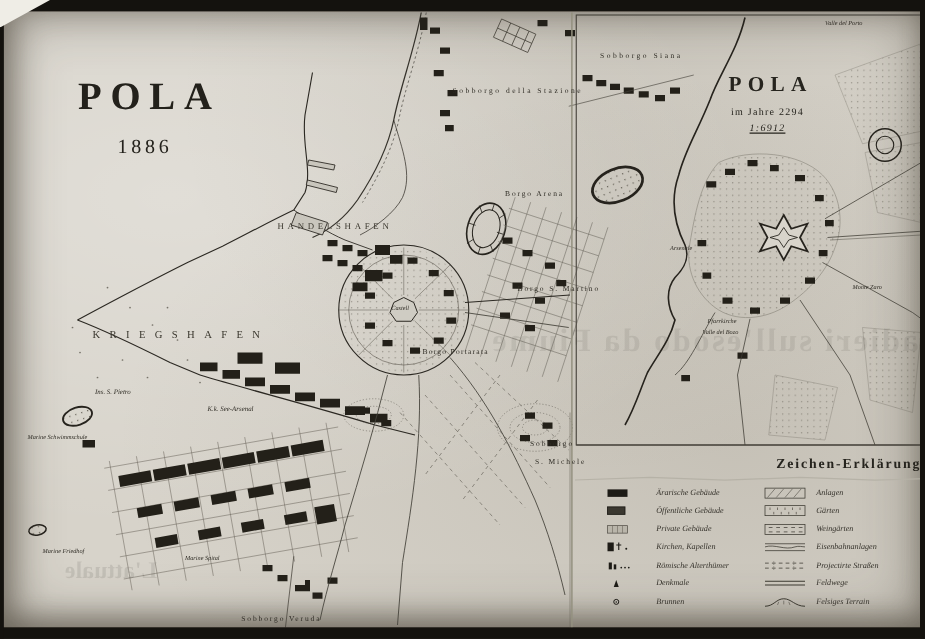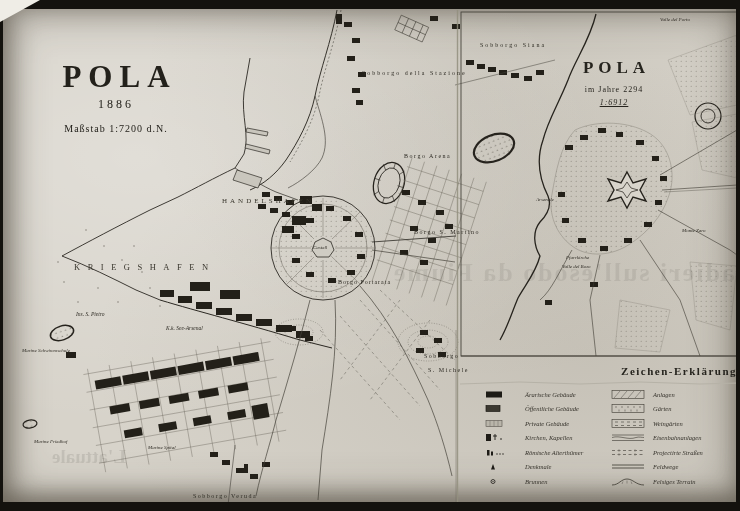--- a/index.html
+++ b/index.html
@@ -20,21 +20,21 @@
   
   .lbl{position:absolute;color:#2e2b24;white-space:nowrap;line-height:1;
        font-family:"Liberation Serif","DejaVu Serif",serif;}
   .it{font-style:italic;}
   .ghost{position:absolute;transform:scaleX(-1);color:#2c2a24;font-weight:bold;
          white-space:nowrap;pointer-events:none;}
   
   .tb{position:absolute;left:36px;top:50px;width:160px;text-align:center;color:#23211b;}
   .tb .kicker{font-variant:small-caps;font-size:17px;letter-spacing:3px;font-weight:600;}
   .tb .city{font-size:31px;font-weight:bold;letter-spacing:7px;margin-top:9px;text-indent:7px;}
-  .tb .year{font-size:12px;letter-spacing:3px;margin-top:2px;}
+  .tb .year{font-size:16px;letter-spacing:3px;margin-top:14px;}
   .tb .scale{font-size:10px;margin-top:11px;letter-spacing:1px;}
   
   .inset-title{position:absolute;left:556px;top:58px;width:116px;text-align:center;color:#26241e;}
   .inset-title .t{font-size:17px;font-weight:bold;letter-spacing:5px;text-indent:5px;}
   .inset-title .s{font-size:8px;margin-top:7px;letter-spacing:1px;}
   .inset-title .r{font-size:8px;font-style:italic;margin-top:4px;letter-spacing:1px;text-decoration:underline;}
   
   .legend{position:absolute;left:459px;top:357px;width:278px;height:146px;color:#26241e;}
   .legend .ltitle{position:absolute;left:0;top:8px;width:100%;text-align:right;
      font-size:11px;letter-spacing:1.5px;font-weight:600;}
@@ -319,25 +319,24 @@
     <path d="M460,384 L520,382 L580,384 L640,382 L700,384 L738,383" stroke="#b6b2a7" stroke-width="1" fill="none"></path>
     <path d="M461,356 L737,356" stroke="#46433b" stroke-width="0.8" fill="none"></path>
   </svg>
 
   <div class="ghost" style="left:295px;top:258px;width:440px;font-size:26px;opacity:.09;letter-spacing:2px;">adieri sull'esodo da Fiume</div>
   <div class="ghost" style="left:52px;top:446px;font-size:19px;opacity:.11;">L'attuale</div>
 
   <div class="tb">
     <div class="city">POLA</div>
     <div class="year">1886</div>
-    <div class="scale">Maßstab 1:7200 d.N.</div>
   </div>
 
   <span class="lbl" style="left:74px;top:263px;font-size:8.5px;letter-spacing:7.5px;color:#3a372e;">KRIEGSHAFEN</span>
-  <span class="lbl" style="left:222px;top:178px;font-size:7px;letter-spacing:3px;color:#3a372e;margin-top:20px;">HANDELSHAFEN</span>
+  <span class="lbl" style="left:222px;top:178px;font-size:7px;letter-spacing:3px;color:#3a372e;">HANDELSHAFEN</span>
   <span class="lbl" style="left:362px;top:70px;font-size:6px;letter-spacing:2px;">Sobborgo della Stazione</span>
   <span class="lbl" style="left:480px;top:42px;font-size:6px;letter-spacing:2px;">Sobborgo Siana</span>
   <span class="lbl" style="left:404px;top:153px;font-size:6px;letter-spacing:1.5px;">Borgo Arena</span>
   <span class="lbl" style="left:414px;top:229px;font-size:6px;letter-spacing:1.5px;">Borgo S. Martino</span>
   <span class="lbl" style="left:338px;top:279px;font-size:6px;letter-spacing:1px;">Borgo Portarata</span>
   <span class="lbl" style="left:424px;top:353px;font-size:6px;letter-spacing:1.5px;">Sobborgo</span>
   <span class="lbl" style="left:428px;top:367px;font-size:6px;letter-spacing:1.5px;">S. Michele</span>
   <span class="lbl" style="left:193px;top:493px;font-size:6px;letter-spacing:1.5px;">Sobborgo Veruda</span>
   <span class="lbl it" style="left:166px;top:326px;font-size:5.5px;">K.k. See-Arsenal</span>
   <span class="lbl it" style="left:76px;top:312px;font-size:5.5px;">Ins. S. Pietro</span>

